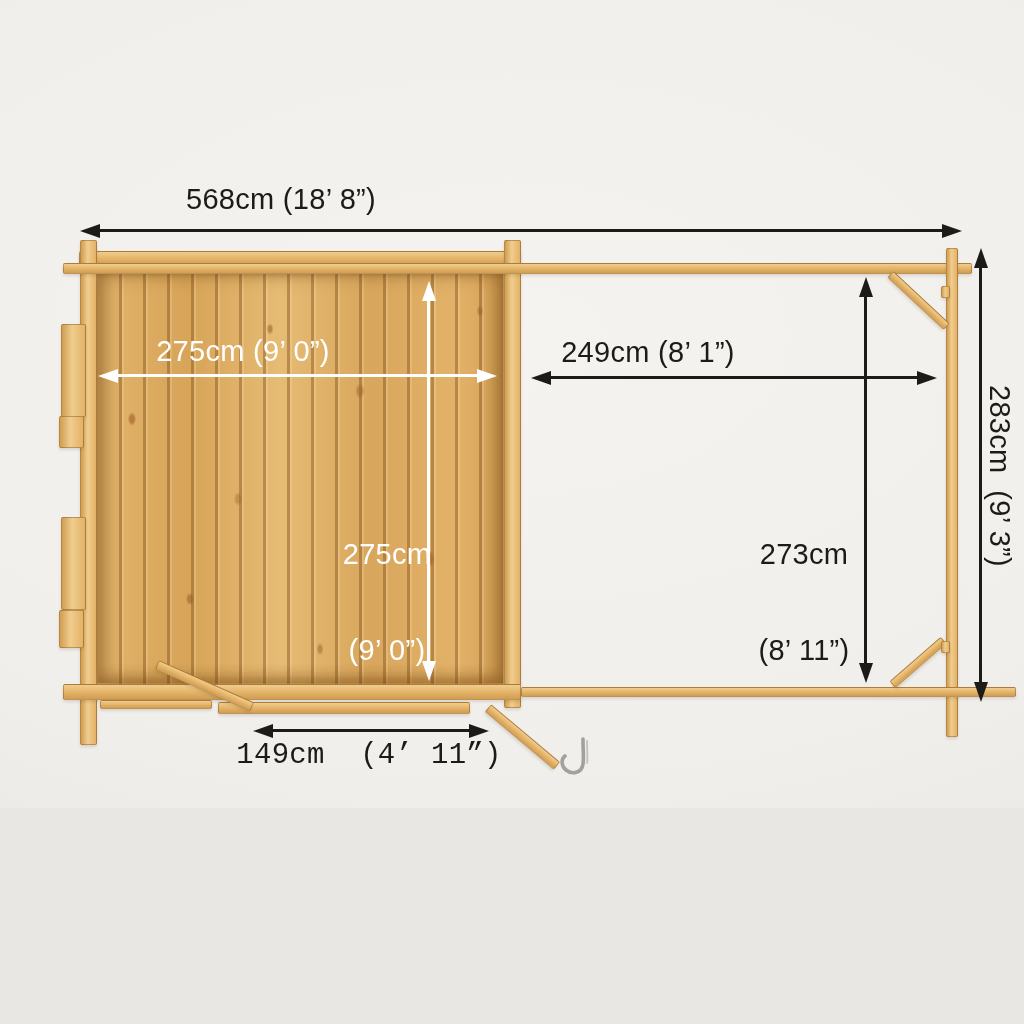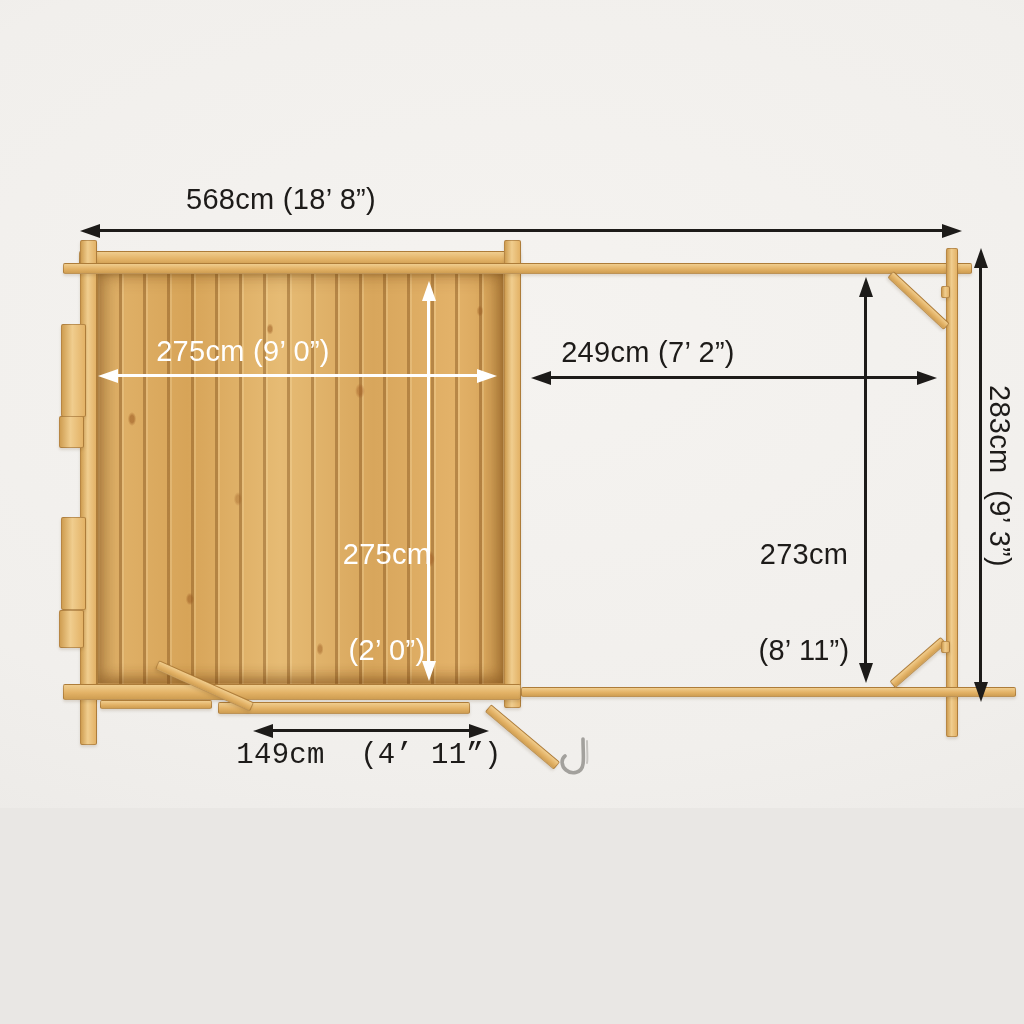--- a/index.html
+++ b/index.html
@@ -99,29 +99,29 @@
   <div>
     <div class="dim-label w" style="left:243px;top:335px;">275cm (9’ 0”)</div>
     <div class="dim-line w" style="left:112px;top:374px;width:371px;height:3px;"></div>
     <div class="ah w left" style="left:98px;top:368.5px;"></div>
     <div class="ah w right" style="left:477px;top:368.5px;"></div>
   </div>
 
   <div>
     <div class="dim-label w" style="left:387px;top:474px;">
       <div>275cm</div>
-      <div>(2’ 0”)</div>
+      <div>(9’ 0”)</div>
     </div>
     <div class="dim-line w" style="left:427px;top:296px;width:3px;height:370px;"></div>
     <div class="ah w up" style="left:421.5px;top:281px;"></div>
     <div class="ah w down" style="left:421.5px;top:661px;"></div>
   </div>
 
   <div>
-    <div class="dim-label" style="left:648px;top:336px;">249cm (7’ 2”)</div>
+    <div class="dim-label" style="left:648px;top:336px;">249cm (8’ 1”)</div>
     <div class="dim-line" style="left:545px;top:376px;width:378px;height:3px;"></div>
     <div class="ah left" style="left:531px;top:370.5px;"></div>
     <div class="ah right" style="left:917px;top:370.5px;"></div>
   </div>
 
   <div>
     <div class="dim-label" style="left:804px;top:474px;">
       <div>273cm</div>
       <div>(8’ 11”)</div>
     </div>

